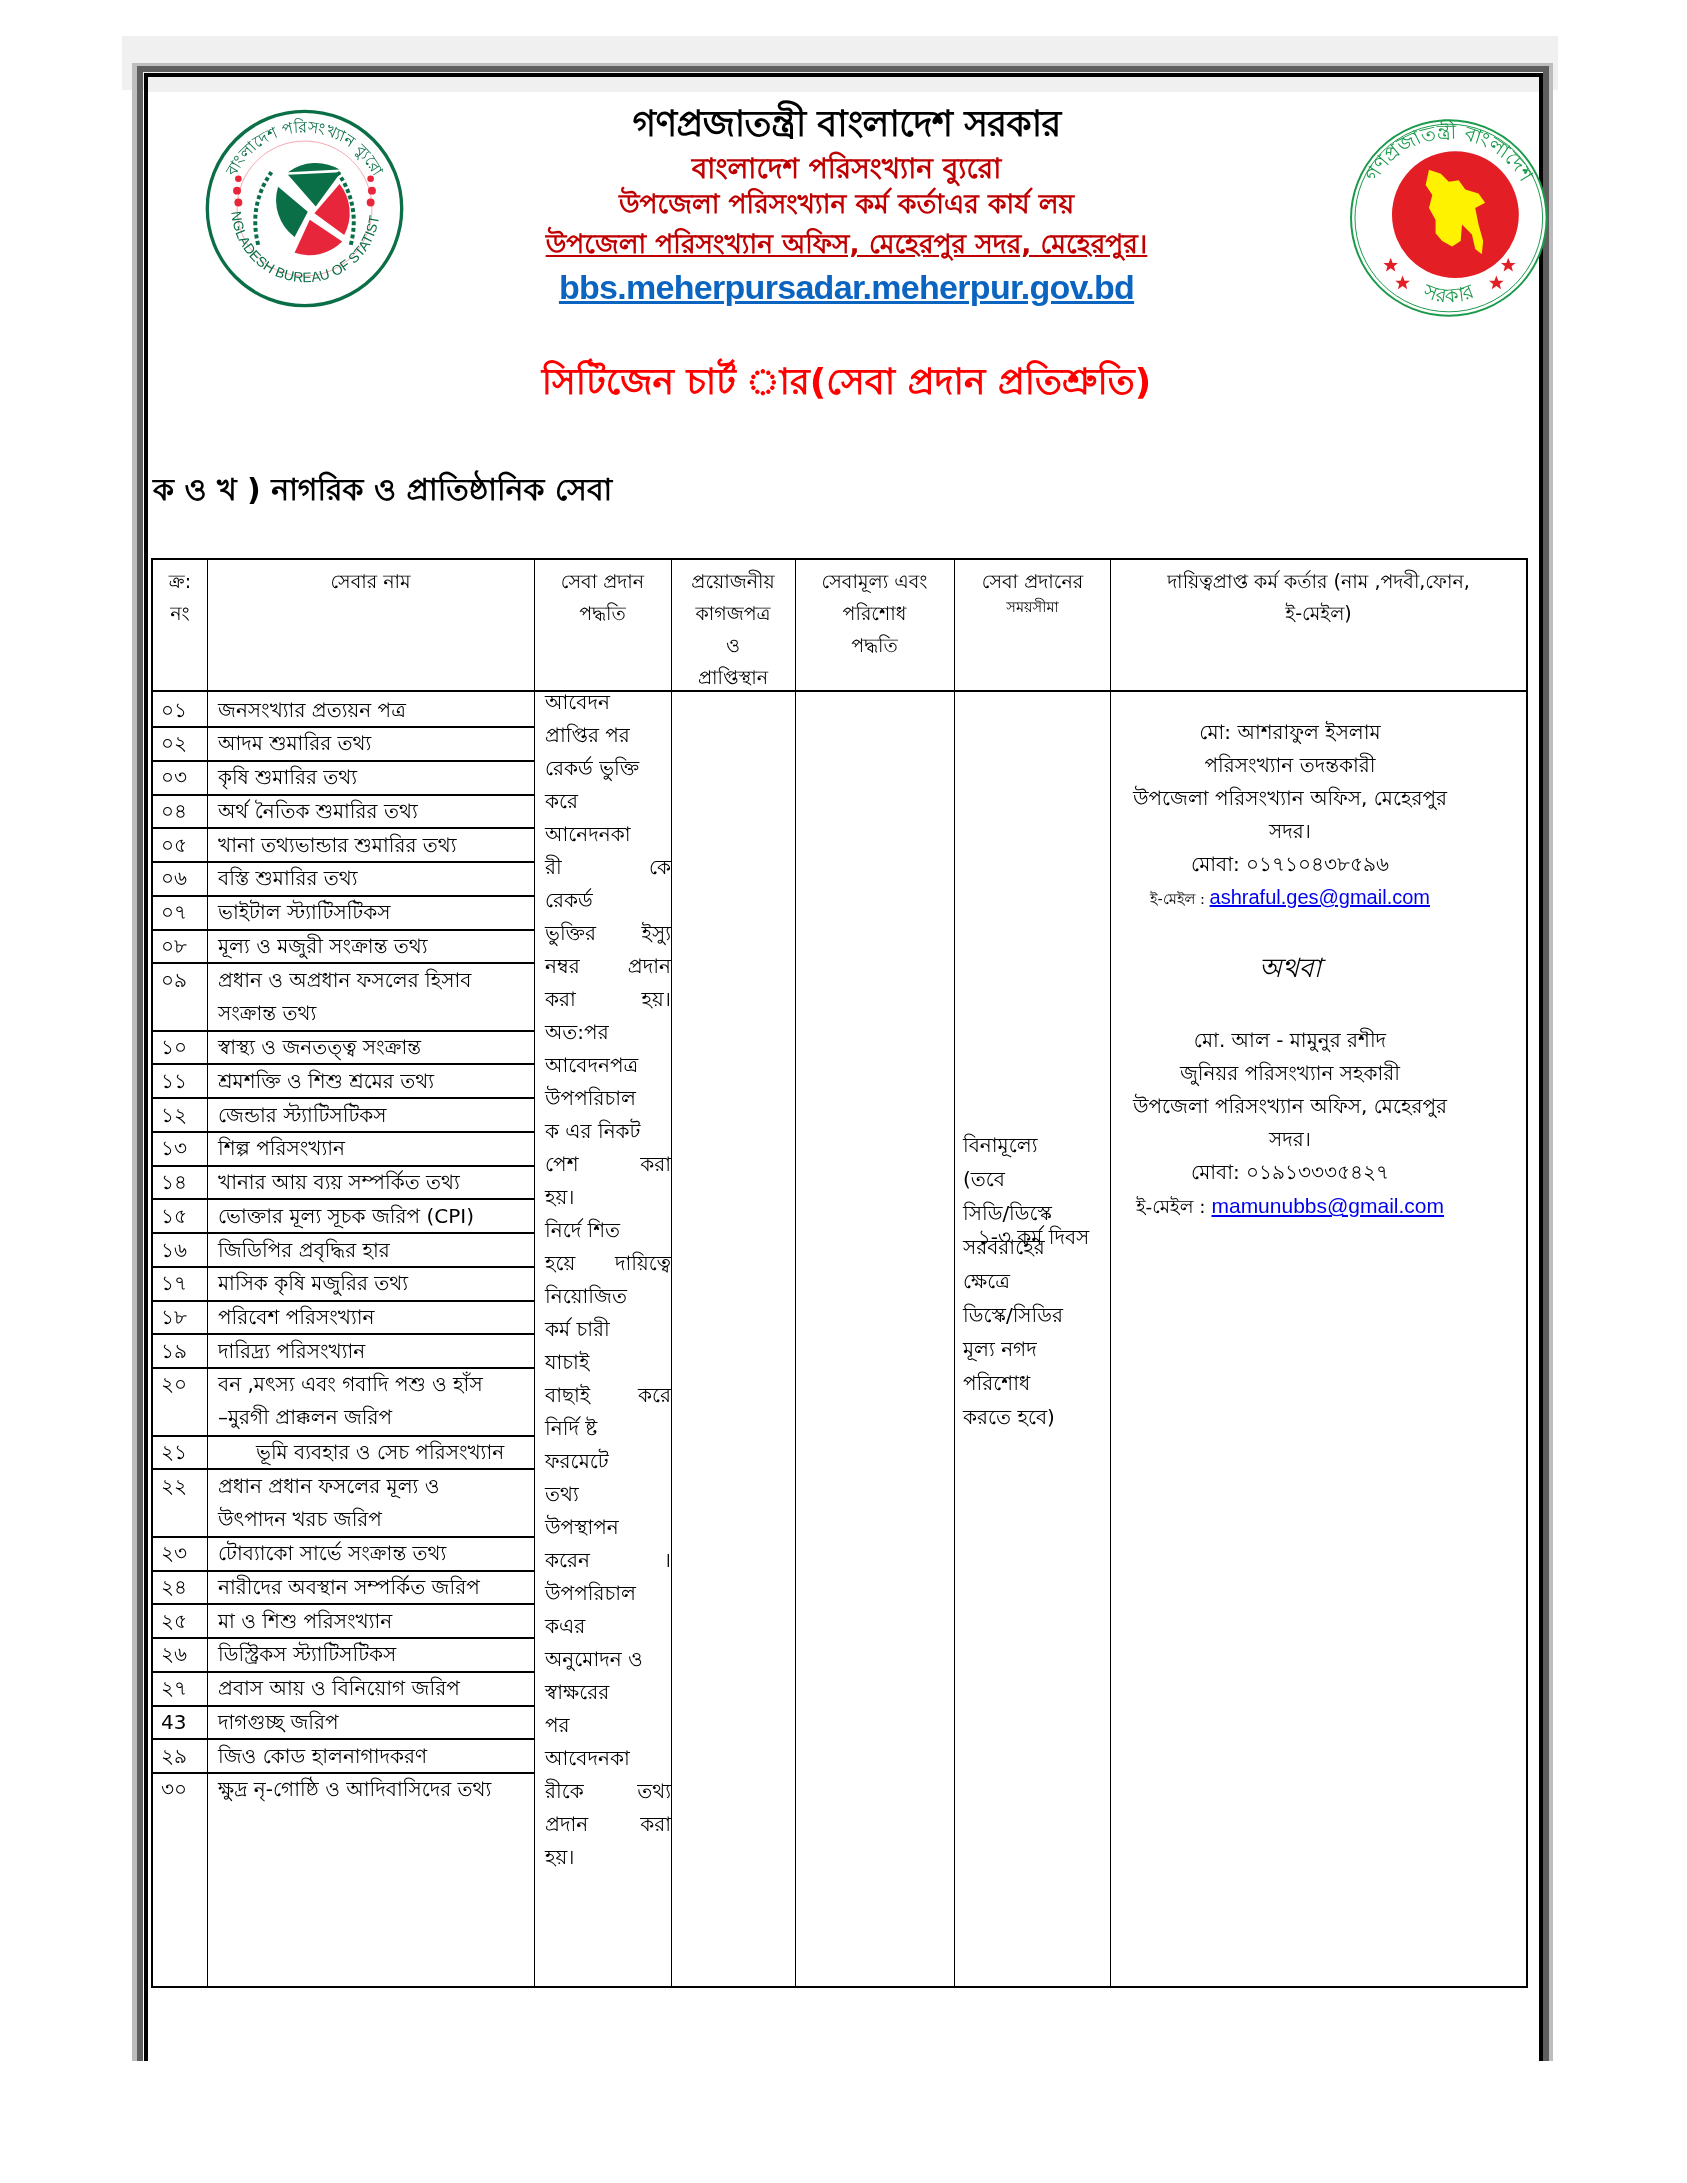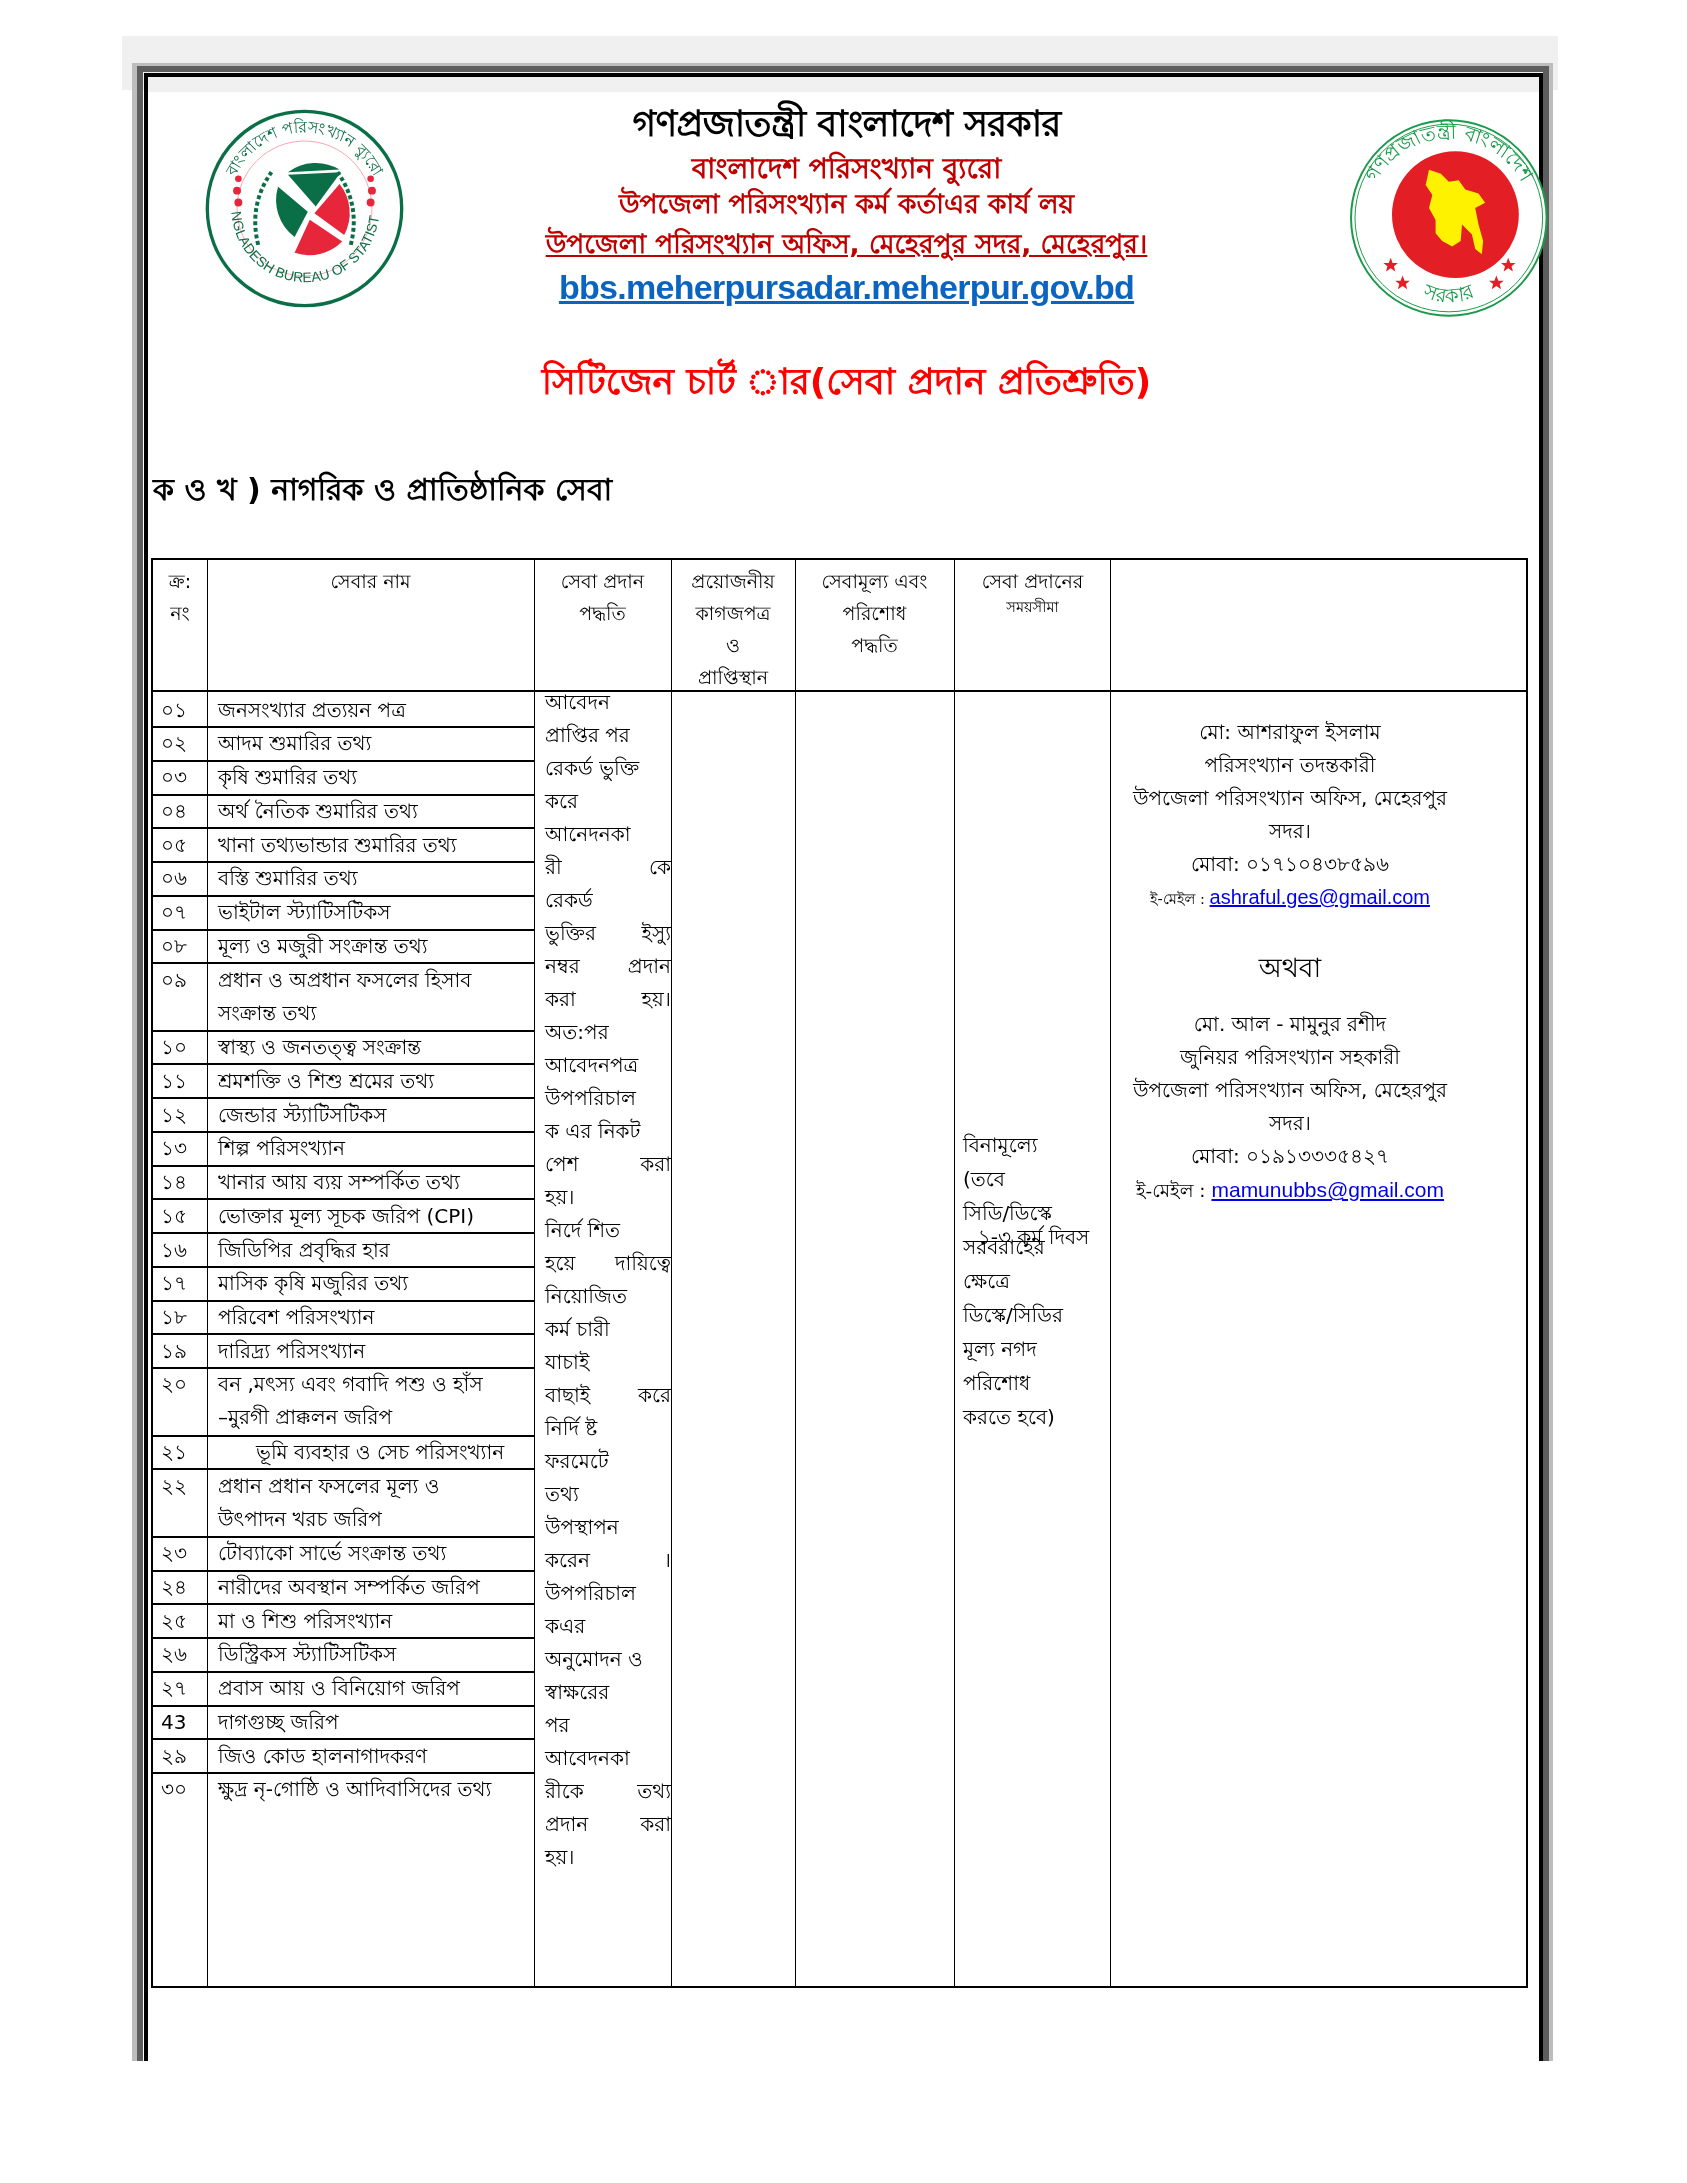--- a/index.html
+++ b/index.html
@@ -38,21 +38,21 @@
   .col-method { position:absolute; left:392px; top:126px; width:126px; font-size:20px; line-height:33px; }
   .method-line { display:block; text-align:justify; text-align-last:justify; white-space:nowrap; height:33px; }
   .method-line.left { text-align-last:left; }
   .col-fee { position:absolute; left:810px; top:568px; width:132px; font-size:20px; line-height:34px; }
   .col-fee span { display:block; white-space:nowrap; }
   .col-time { position:absolute; left:802px; width:157px; top:662px; text-align:center; font-size:20px; }
   .col-officer { position:absolute; left:931px; top:156px; width:412px; text-align:center; font-size:20px; line-height:33px; }
   .col-officer span { display:block; white-space:nowrap; }
   .email-label { font-size:14.6px; }
   .email-link { color:#0000ee; text-decoration:underline; font-family:"Liberation Sans", sans-serif; font-size:21px; }
-  .or { font-size:26.5px; margin-top:36px; margin-bottom:24px; }
+  .or { font-size:26.5px; margin-top:36px; margin-bottom:40px;font-style:italic; }
 </style>
 </head>
 <body>
 
 <div class="topband"></div>
 <div class="frame-outer"></div>
 <div class="frame-mid"></div>
 <div class="frame-inner"></div>
 <div class="page-inner-band"></div>
 
@@ -137,20 +137,24 @@
       <div>প্রাপ্তিস্থান</div>
   </div>
   <div class="th" style="left:642px;width:159px">
     <div>সেবামূল্য এবং</div>
       <div>পরিশোধ</div>
       <div>পদ্ধতি</div>
   </div>
   <div class="th" style="left:801px;width:157px">
     <div>সেবা প্রদানের</div>
       <div style="font-size:14.6px;line-height:20px">সময়সীমা</div>
+  </div>
+  <div class="th" style="left:957px;width:417px">
+    <div>দায়িত্বপ্রাপ্ত কর্ম কর্তার (নাম ,পদবী,ফোন,</div>
+      <div>ই-মেইল)</div>
   </div>
 
   <div id="rows">
       <div class="cell-num" style="top: 134px;">০১</div>
       <div class="cell-name" style="top: 134px;">
         <div style="white-space: nowrap;">জনসংখ্যার প্রত্যয়ন পত্র</div>
       </div>
       <div class="rowline" style="top: 166px;"></div>
       <div class="cell-num" style="top: 167px;">০২</div>
       <div class="cell-name" style="top: 167px;">

